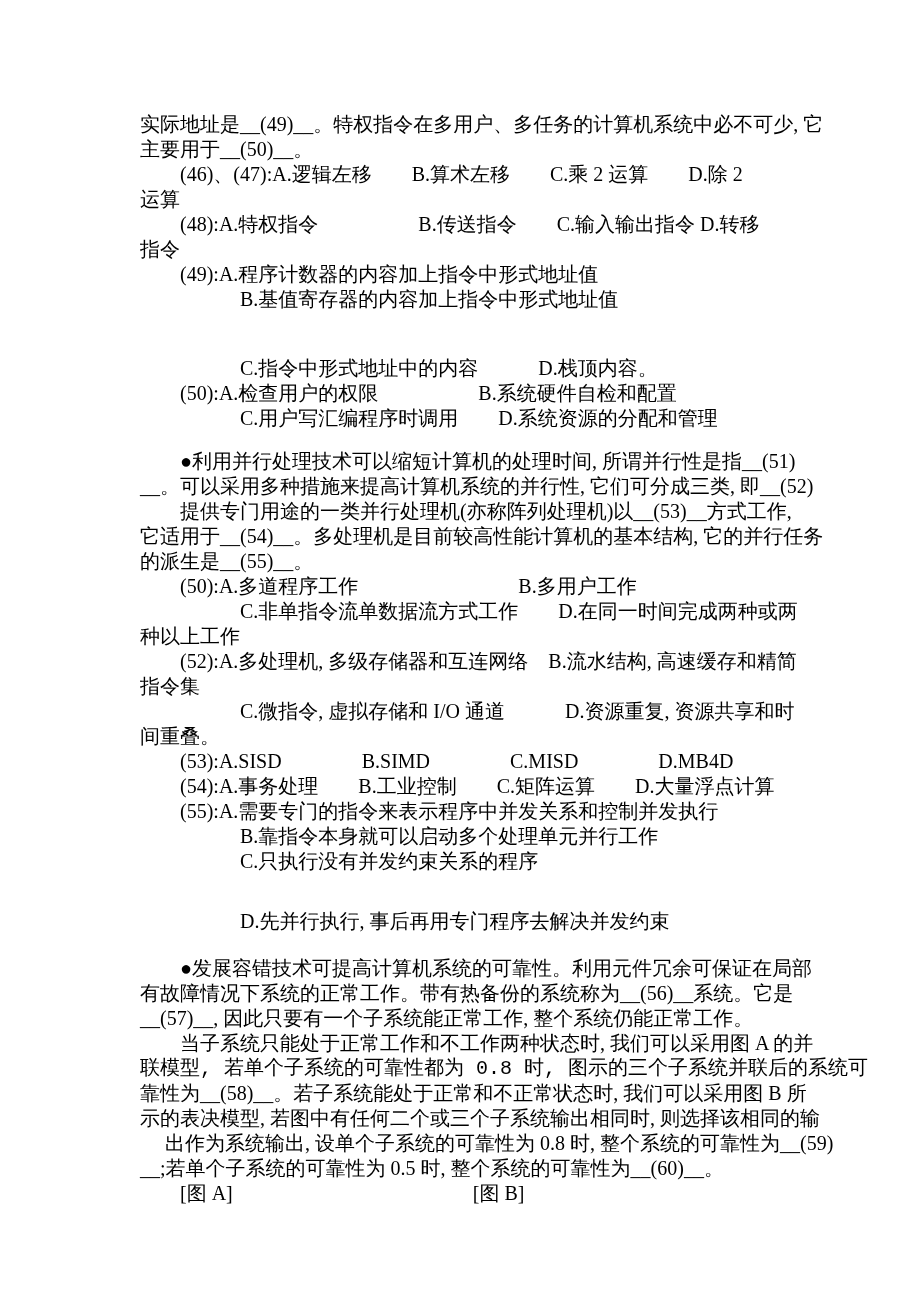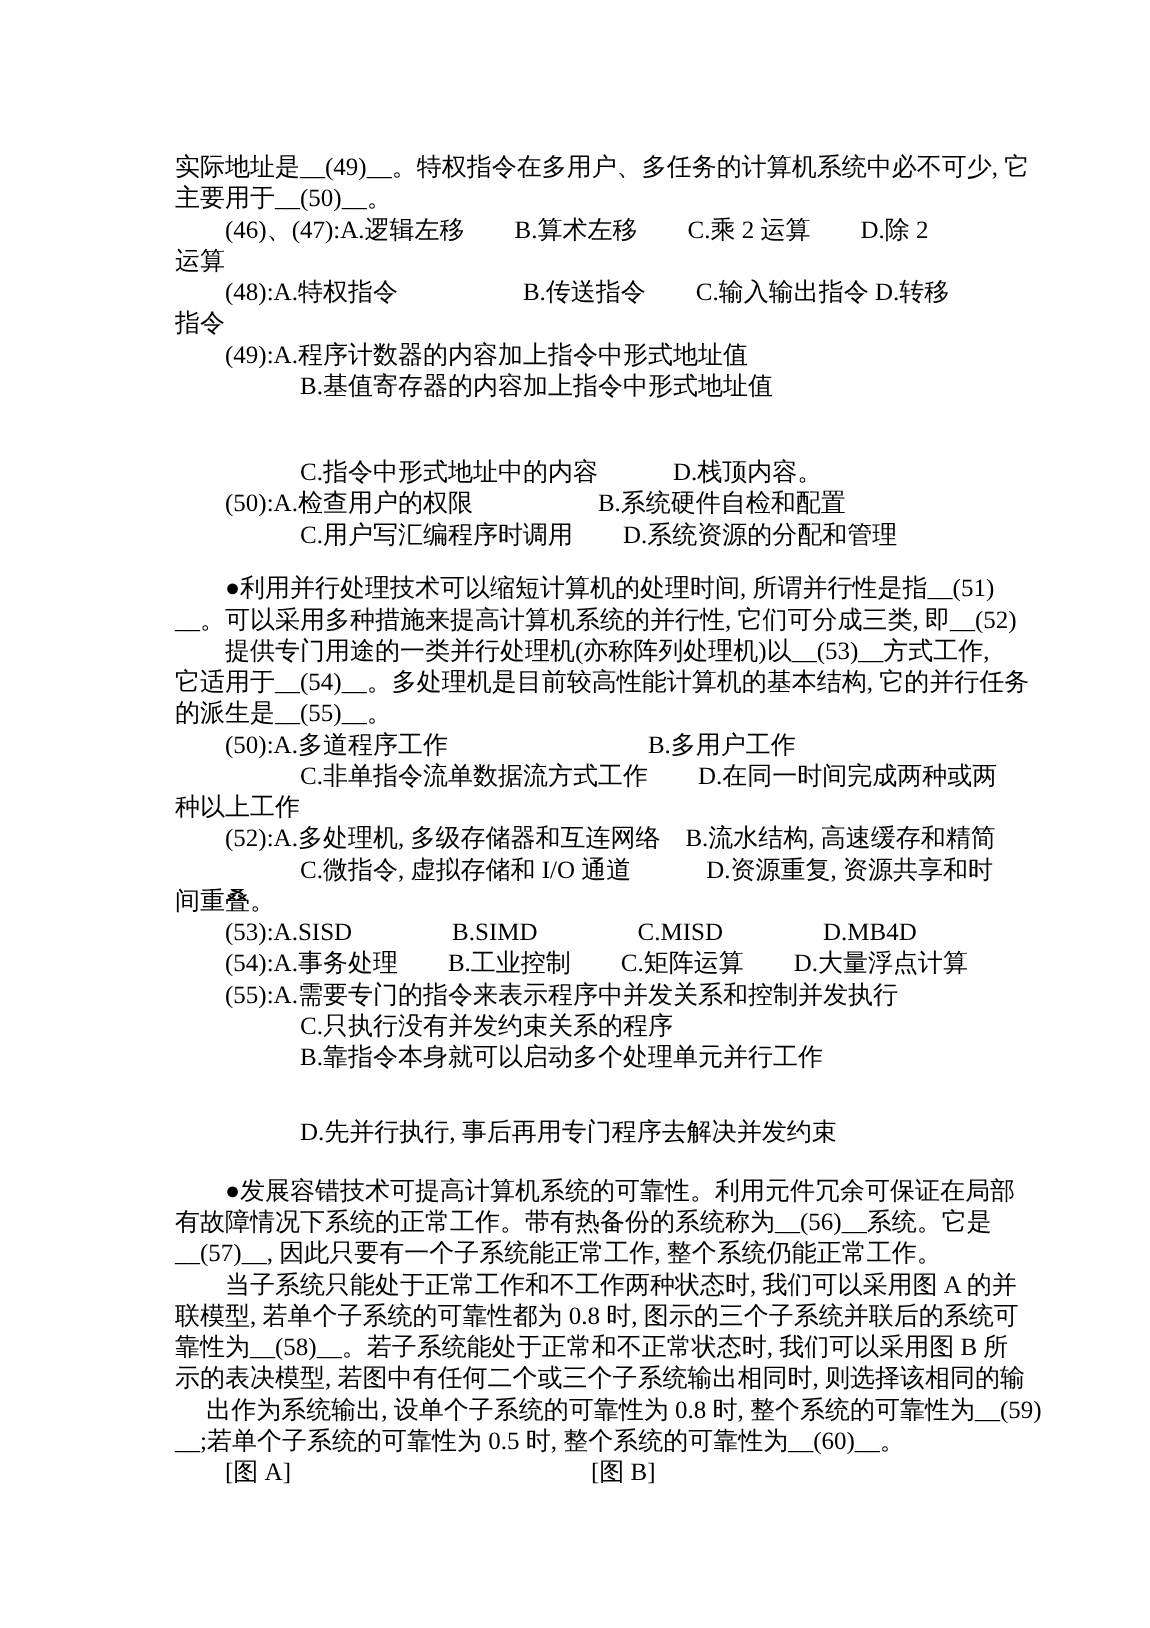--- a/index.html
+++ b/index.html
@@ -6,21 +6,21 @@
   .page{
     position:relative;
     width:920px;
     height:1302px;
     background:#ffffff;
     overflow:hidden;
   }
   .doc{
     position:absolute;
     left:140px;
-    top:122px;
+    top:112px;
     width:680px;
     color:#000000;
     font-family:"Liberation Serif","DejaVu Serif",serif;
     font-size:20px;
     line-height:25px;
     font-weight:400;
   }
   .section{margin:0;}
   .line{
     white-space:pre;
@@ -49,35 +49,36 @@
       <div class="section" style="margin-top: 18px;">
         <div class="line" style="padding-left: 40px;">●利用并行处理技术可以缩短计算机的处理时间, 所谓并行性是指__(51)</div>
         <div class="line" style="padding-left: 0px;">__。可以采用多种措施来提高计算机系统的并行性, 它们可分成三类, 即__(52)</div>
         <div class="line" style="padding-left: 40px;">提供专门用途的一类并行处理机(亦称阵列处理机)以__(53)__方式工作,</div>
         <div class="line" style="padding-left: 0px;">它适用于__(54)__。多处理机是目前较高性能计算机的基本结构, 它的并行任务</div>
         <div class="line" style="padding-left: 0px;">的派生是__(55)__。</div>
         <div class="line" style="padding-left: 40px;">(50):A.多道程序工作　　　　　　　　B.多用户工作</div>
         <div class="line" style="padding-left: 100px;">C.非单指令流单数据流方式工作　　D.在同一时间完成两种或两</div>
         <div class="line" style="padding-left: 0px;">种以上工作</div>
         <div class="line" style="padding-left: 40px;">(52):A.多处理机, 多级存储器和互连网络　B.流水结构, 高速缓存和精简</div>
+        <div class="line" style="padding-left: 0px;">指令集</div>
         <div class="line" style="padding-left: 100px;">C.微指令, 虚拟存储和 I/O 通道　　　D.资源重复, 资源共享和时</div>
         <div class="line" style="padding-left: 0px;">间重叠。</div>
         <div class="line" style="padding-left: 40px;">(53):A.SISD　　　　B.SIMD　　　　C.MISD　　　　D.MB4D</div>
         <div class="line" style="padding-left: 40px;">(54):A.事务处理　　B.工业控制　　C.矩阵运算　　D.大量浮点计算</div>
         <div class="line" style="padding-left: 40px;">(55):A.需要专门的指令来表示程序中并发关系和控制并发执行</div>
+        <div class="line" style="padding-left: 100px;">B.靠指令本身就可以启动多个处理单元并行工作</div>
         <div class="line" style="padding-left: 100px;">C.只执行没有并发约束关系的程序</div>
-        <div class="line" style="padding-left: 100px;">B.靠指令本身就可以启动多个处理单元并行工作</div>
         <div class="line" style="padding-left: 100px; margin-top: 35px;">D.先并行执行, 事后再用专门程序去解决并发约束</div>
       </div>
       <div class="section" style="margin-top: 22px;">
         <div class="line" style="padding-left: 40px;">●发展容错技术可提高计算机系统的可靠性。利用元件冗余可保证在局部</div>
         <div class="line" style="padding-left: 0px;">有故障情况下系统的正常工作。带有热备份的系统称为__(56)__系统。它是</div>
         <div class="line" style="padding-left: 0px;">__(57)__, 因此只要有一个子系统能正常工作, 整个系统仍能正常工作。</div>
         <div class="line" style="padding-left: 40px;">当子系统只能处于正常工作和不工作两种状态时, 我们可以采用图 A 的并</div>
-        <div class="line" style="padding-left: 0px;">联模型, 若单个子系统的可靠性都为 0.8 时, 图示的三个子系统并联后的系统可</div>
+        <div class="line" style="padding-left: 0px; font-family: Liberation Mono, monospace;">联模型, 若单个子系统的可靠性都为 0.8 时, 图示的三个子系统并联后的系统可</div>
         <div class="line" style="padding-left: 0px;">靠性为__(58)__。若子系统能处于正常和不正常状态时, 我们可以采用图 B 所</div>
         <div class="line" style="padding-left: 0px;">示的表决模型, 若图中有任何二个或三个子系统输出相同时, 则选择该相同的输</div>
         <div class="line" style="padding-left: 0px; margin-left: 25px;">出作为系统输出, 设单个子系统的可靠性为 0.8 时, 整个系统的可靠性为__(59)</div>
         <div class="line" style="padding-left: 0px;">__;若单个子系统的可靠性为 0.5 时, 整个系统的可靠性为__(60)__。</div>
         <div class="line" style="padding-left: 40px;">[图 A]　　　　　　　　　　　　[图 B]</div>
       </div>
     </div>
 </div>
 
 </body></html>

